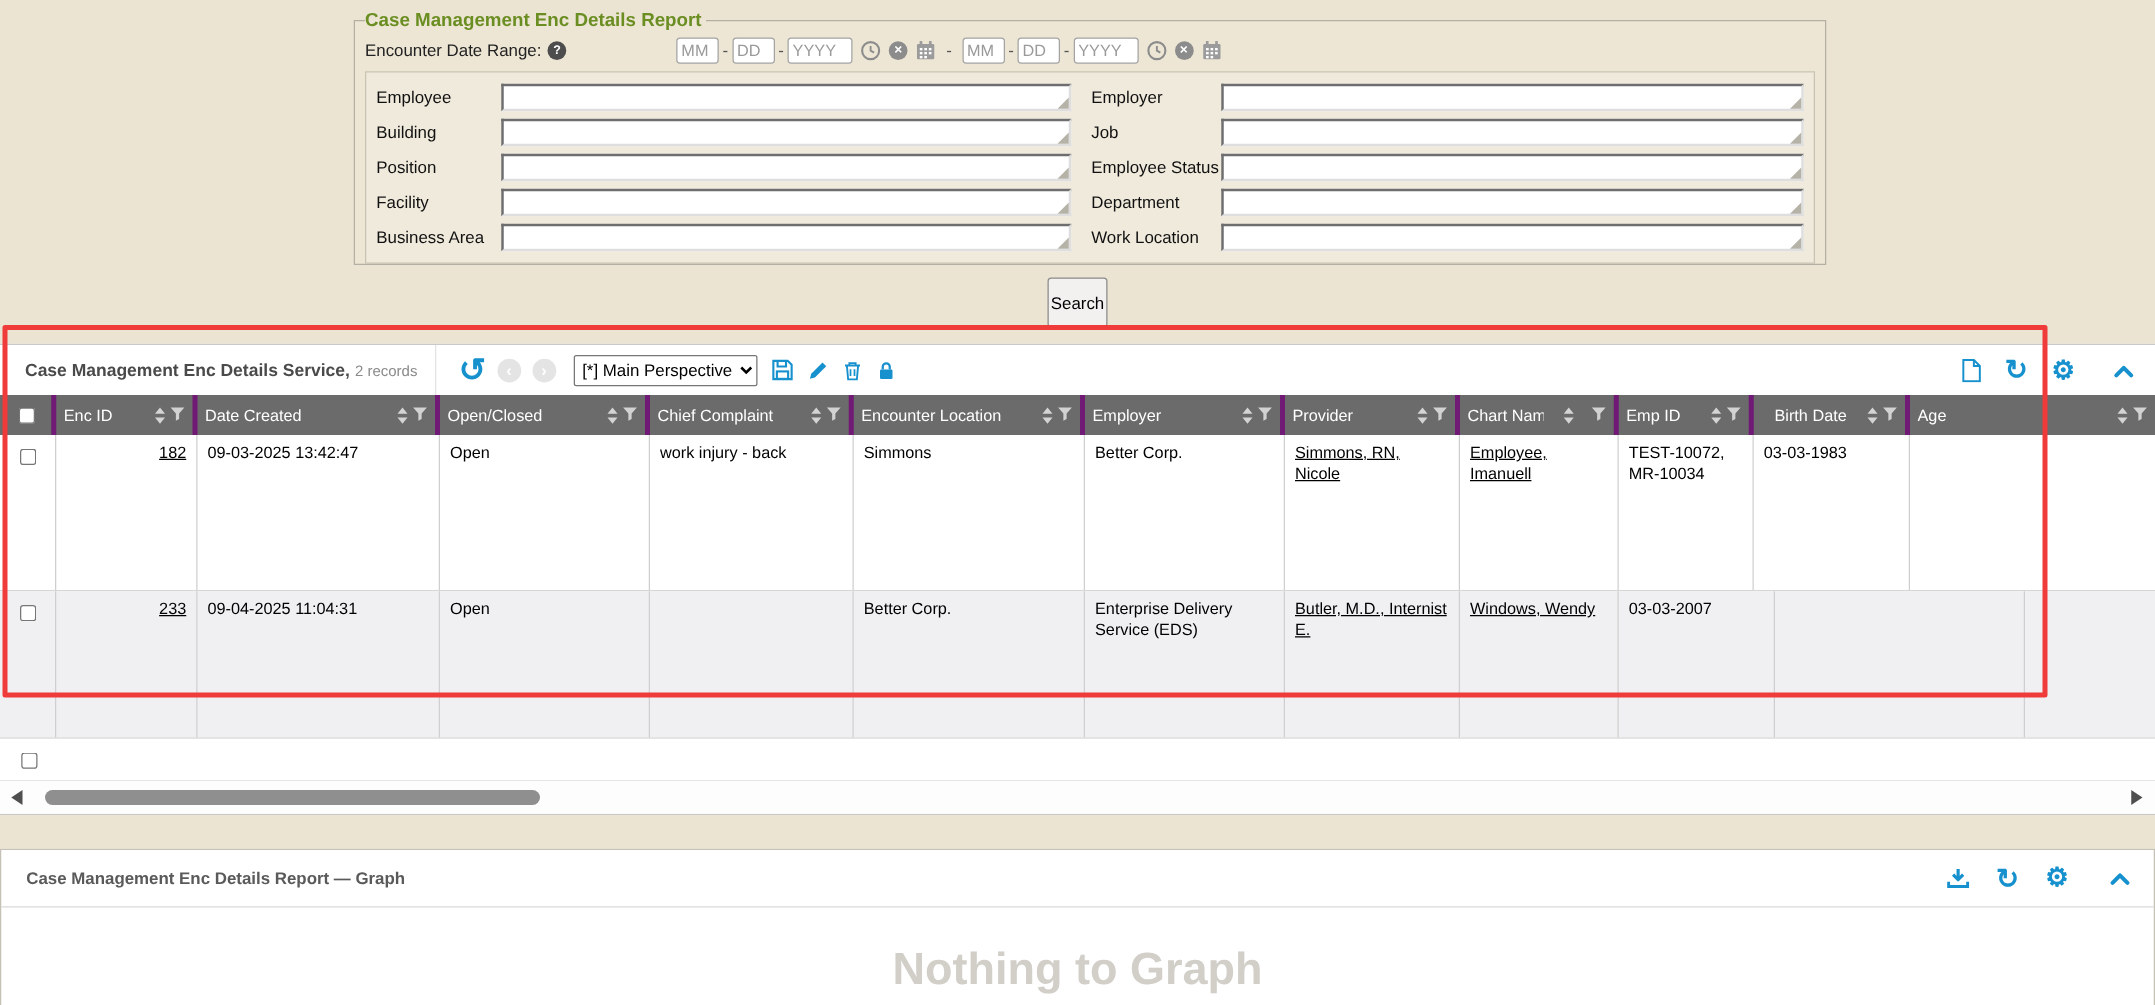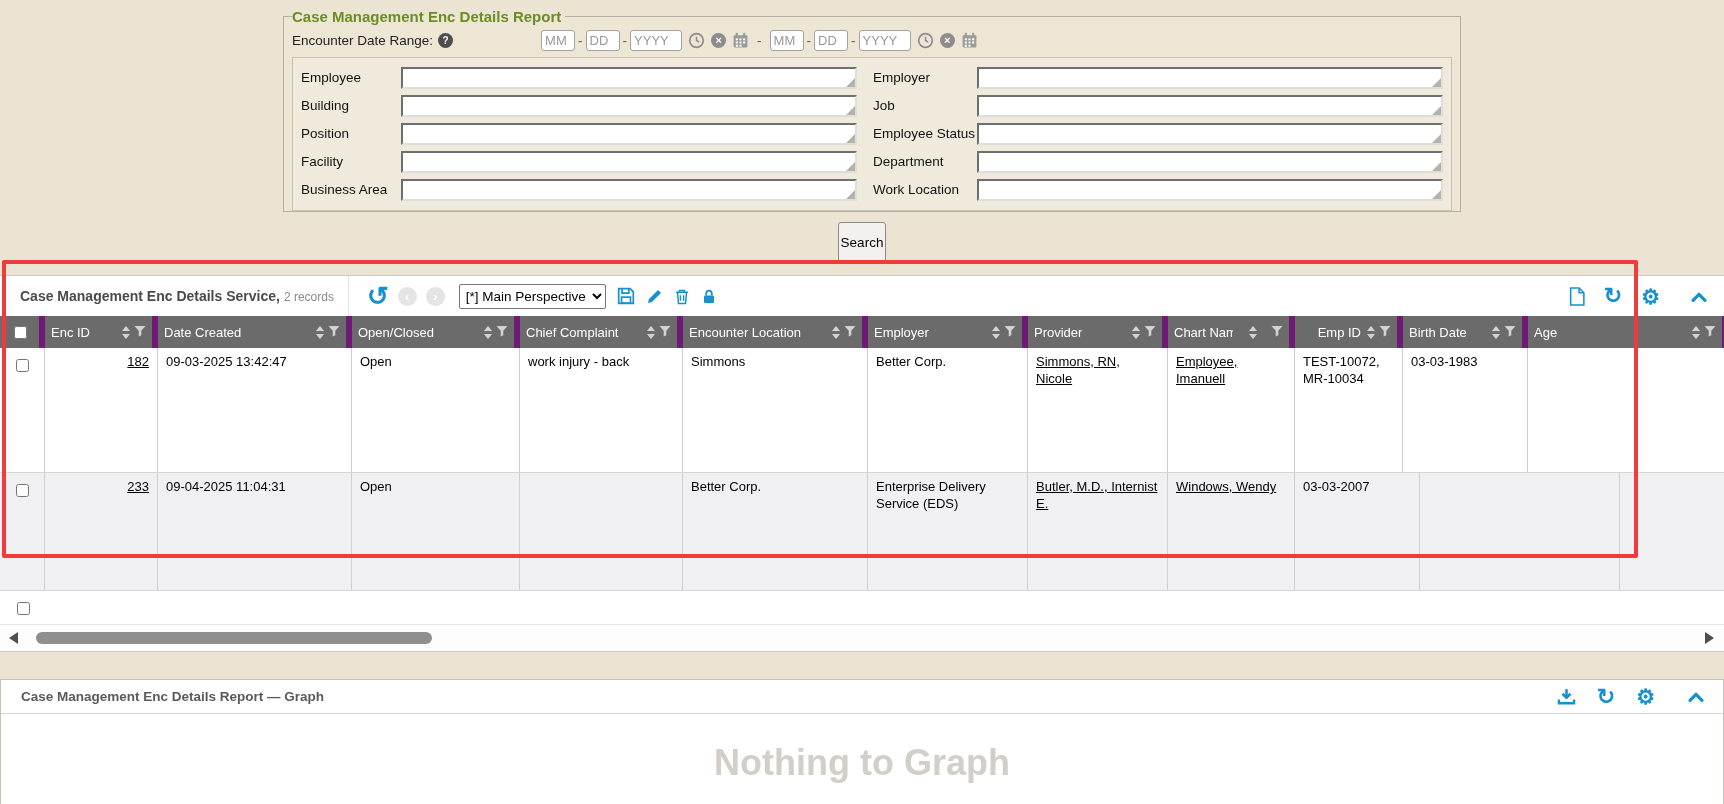--- a/index.html
+++ b/index.html
@@ -87,21 +87,21 @@
     border-radius:2px; background:#fff; padding:0 2px; font-family:"Liberation Sans",sans-serif;
   }
   .tb-ic { margin-left:11px; display:inline-flex; align-items:center; cursor:pointer; }
   .tb-right { margin-left:auto; margin-right:16px; display:flex; gap:19px; align-items:center; }
   .glyph-blue { color:#1791ce; font-weight:bold; line-height:1; cursor:pointer; }
 
   .grid-clip { width:1724px; overflow:hidden; }
   .grid-header { display:flex; background:#6b6b6b; height:32px; width:1730px; }
   .th {
     color:#fff; font-size:13px; display:flex; align-items:center; padding:0 6px;
-    border-right:6px solid #701a75; flex:none;
+    border-right:4px solid #701a75; flex:none;
   }
   .th-label { flex:1; white-space:nowrap; overflow:hidden; }
   .th.chk { width:45px; justify-content:center; }
   .sort { display:flex; flex-direction:column; gap:3px; margin:0 4px 0 6px; cursor:pointer; }
   .tri-up { width:0; height:0; border-left:4px solid transparent; border-right:4px solid transparent; border-bottom:5px solid #d4d4d4; }
   .tri-down { width:0; height:0; border-left:4px solid transparent; border-right:4px solid transparent; border-top:5px solid #d4d4d4; }
 
   .tr { display:flex; width:1730px; background:#fff; border-bottom:1px solid #d6d6d6; }
   .tr.alt { background:#f0f0f3; }
   .row-0 { height:125px; }
@@ -123,21 +123,21 @@
   }
   .hthumb { position:absolute; left:36px; top:7px; width:396px; height:12px; background:#8f8f8f; border-radius:7px; cursor:pointer; }
   .arr-right {
     position:absolute; right:10px; top:7px; width:0; height:0;
     border-top:6px solid transparent; border-bottom:6px solid transparent;
     border-left:9px solid #4f4f4f; cursor:pointer;
   }
 
   
   .graph { margin-top:27px; background:#fff; border:1px solid #c5c1b6; }
-  .graph-toolbar { height:34px; display:flex; align-items:center; border-bottom:1px solid #d9d9d9; }
+  .graph-toolbar { height:46px; display:flex; align-items:center; border-bottom:1px solid #d9d9d9; }
   .graph-title { margin-left:20px; font-weight:bold; font-size:13.5px; color:#5a5a5a; }
   .graph-icons { margin-left:auto; margin-right:18px; display:flex; gap:21px; align-items:center; }
   .graph-body { height:97px; display:flex; align-items:center; justify-content:center; }
   .nothing { font-size:36px; font-weight:bold; color:#d2cfc9; }
 
   
   .annotation {
     position:absolute; left:2px; top:260px; width:1636px; height:298px;
     border:4px solid #f03b3b; border-radius:2px; pointer-events:none; z-index:40;
   }
@@ -402,31 +402,31 @@
         <div class="th" style="width: 127px; gap: 10px;">
           <span class="th-label">Chart Name</span>
           <span class="sort">
             <i class="tri-up"></i>
             <i class="tri-down"></i>
           </span>
           <span><svg width="12" height="12" viewBox="0 0 12 12">
               <path d="M0.5 1 H11.5 L7.3 5.8 V10.2 L4.7 11.6 V5.8 Z" fill="#d2d2d2"></path>
             </svg></span>
         </div>
-        <div class="th" style="width: 108px; text-align: right;">
+        <div class="th" style="width: 108px;">
           <span class="th-label">Emp ID</span>
           <span class="sort">
             <i class="tri-up"></i>
             <i class="tri-down"></i>
           </span>
           <span><svg width="12" height="12" viewBox="0 0 12 12">
               <path d="M0.5 1 H11.5 L7.3 5.8 V10.2 L4.7 11.6 V5.8 Z" fill="#d2d2d2"></path>
             </svg></span>
         </div>
-        <div class="th" style="width: 125px;">
+        <div class="th" style="width: 125px; text-align: center;">
           <span class="th-label">Birth Date</span>
           <span class="sort">
             <i class="tri-up"></i>
             <i class="tri-down"></i>
           </span>
           <span><svg width="12" height="12" viewBox="0 0 12 12">
               <path d="M0.5 1 H11.5 L7.3 5.8 V10.2 L4.7 11.6 V5.8 Z" fill="#d2d2d2"></path>
             </svg></span>
         </div>
         <div class="th" style="width: 200px;">

